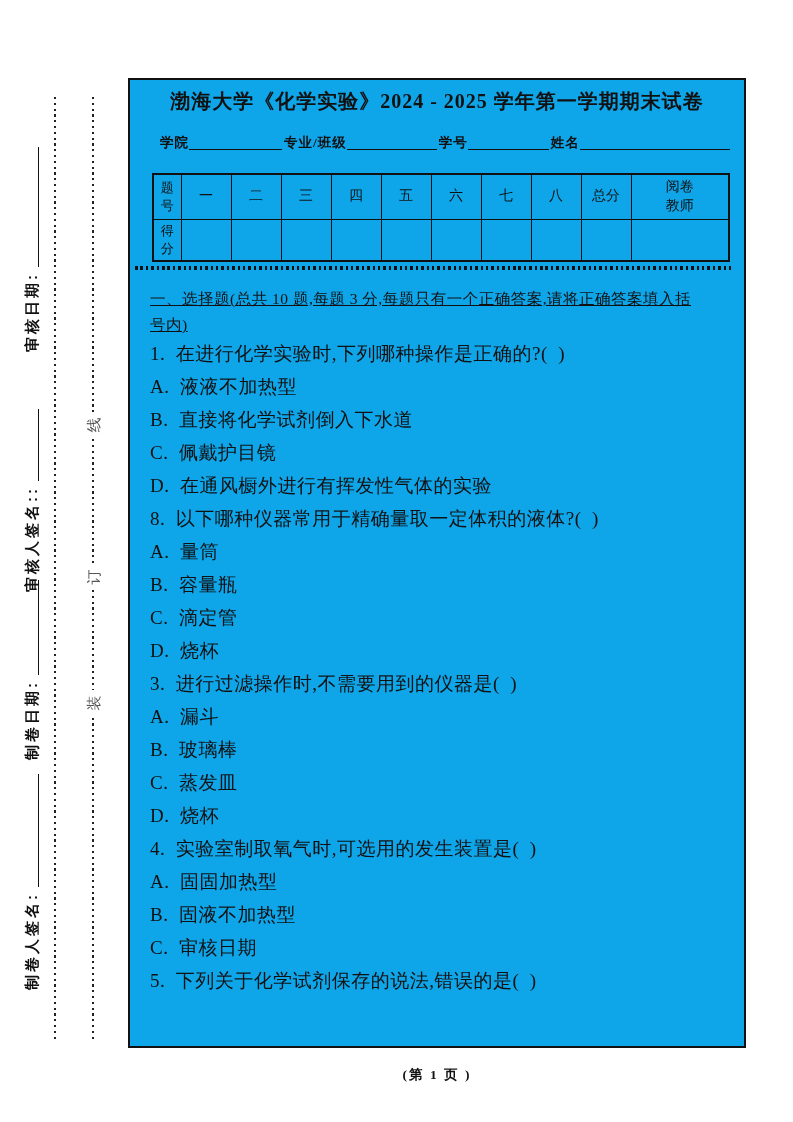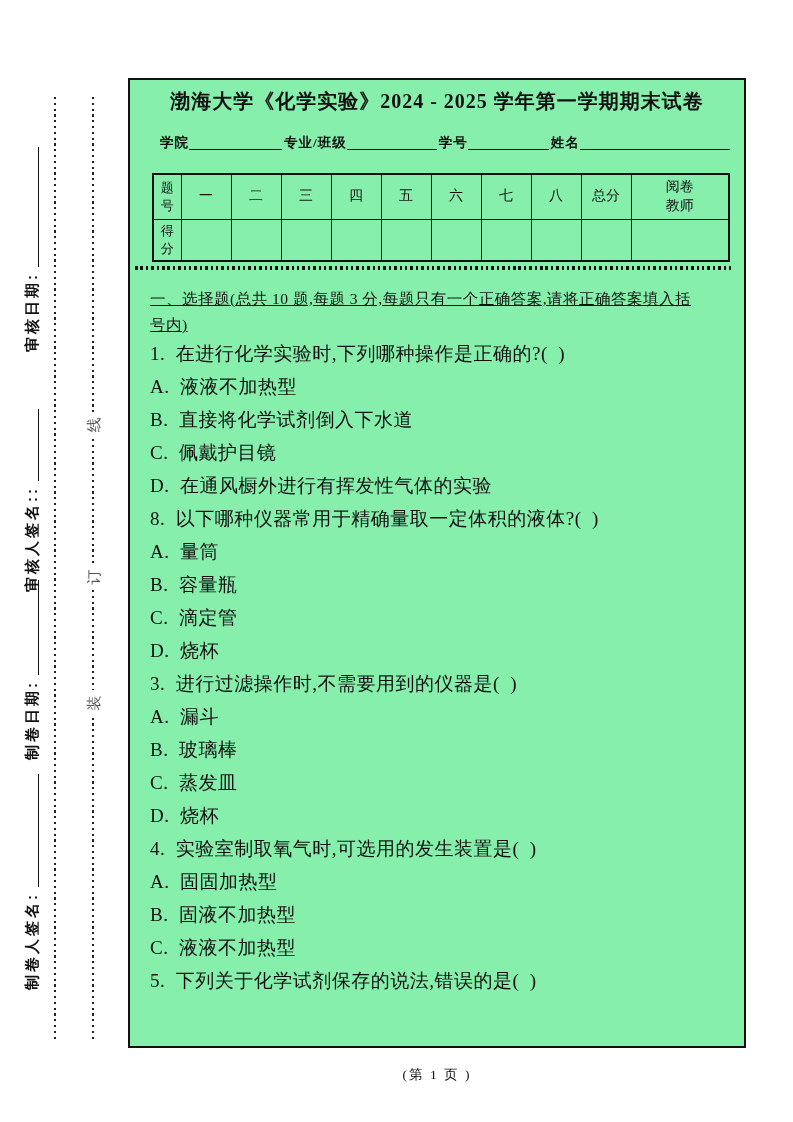--- a/index.html
+++ b/index.html
@@ -25,21 +25,21 @@
   .v4{top:990px}.v4 .vblank{width:113px}
   .bchar{
     position:absolute;left:83px;transform:rotate(-90deg);transform-origin:0 0;
     font-size:15px;color:#555;background:#fff;width:26px;text-align:center;
     padding:1px 0;line-height:19px;font-family:"Liberation Sans",sans-serif;
   }
   .bc1{top:438px}.bc2{top:590px}.bc3{top:716px}
   
   .exam-box{
     position:absolute;left:128px;top:78px;width:618px;height:970px;
-    border:2px solid #111;box-sizing:border-box;background:#86efac;
+    border:2px solid #111;box-sizing:border-box;background:#0ea5e9;
   }
   .exam-title{
     position:absolute;top:8px;left:0;width:100%;text-align:center;margin:0;
     font-size:20px;font-weight:bold;letter-spacing:1px;
   }
   #fields{position:absolute;left:30px;top:54px;font-size:13.5px;font-weight:600;
     white-space:nowrap;}
   .flabel{letter-spacing:1px;}
   .fblank{display:inline-block;border-bottom:1.2px solid #111;height:15px;
     vertical-align:-3px;margin-right:2px;}
@@ -60,21 +60,21 @@
   
   #intro{position:absolute;left:20px;top:206px;right:14px;line-height:26px;
     font-size:15.5px;letter-spacing:0.5px;text-decoration:underline;}
   #lines{position:absolute;left:20px;top:257px;right:14px;line-height:33px;
     font-size:19px;letter-spacing:0.5px;}
   .line{white-space:pre;height:inherit;}
   #intro .line{line-height:26px;}
   #lines .line{line-height:33px;}
   
   #footer{position:absolute;left:128px;top:1066px;width:618px;text-align:center;
-    font-weight:normal;font-size:13.5px;letter-spacing:2px;}
+    font-weight:bold;font-size:13.5px;letter-spacing:2px;}
 </style>
 </head>
 <body>
 
 <div class="page">
 
   <div class="left-margin">
     <div id="margin-labels">
         <div class="v-label v1"><span>审核日期:</span><span class="vblank"></span></div>
         <div class="v-label v2"><span>审核人签名::</span><span class="vblank"></span></div>
@@ -160,19 +160,19 @@
         <div class="line">C.  滴定管</div>
         <div class="line">D.  烧杯</div>
         <div class="line">3.  进行过滤操作时,不需要用到的仪器是(  )</div>
         <div class="line">A.  漏斗</div>
         <div class="line">B.  玻璃棒</div>
         <div class="line">C.  蒸发皿</div>
         <div class="line">D.  烧杯</div>
         <div class="line">4.  实验室制取氧气时,可选用的发生装置是(  )</div>
         <div class="line">A.  固固加热型</div>
         <div class="line">B.  固液不加热型</div>
-        <div class="line">C.  液液不加热型</div>
+        <div class="line">C.  审核日期</div>
         <div class="line">5.  下列关于化学试剂保存的说法,错误的是(  )</div>
       </div>
   </div>
 
   <div id="footer">(第 1 页 )</div>
 </div>
 
 </body></html>

